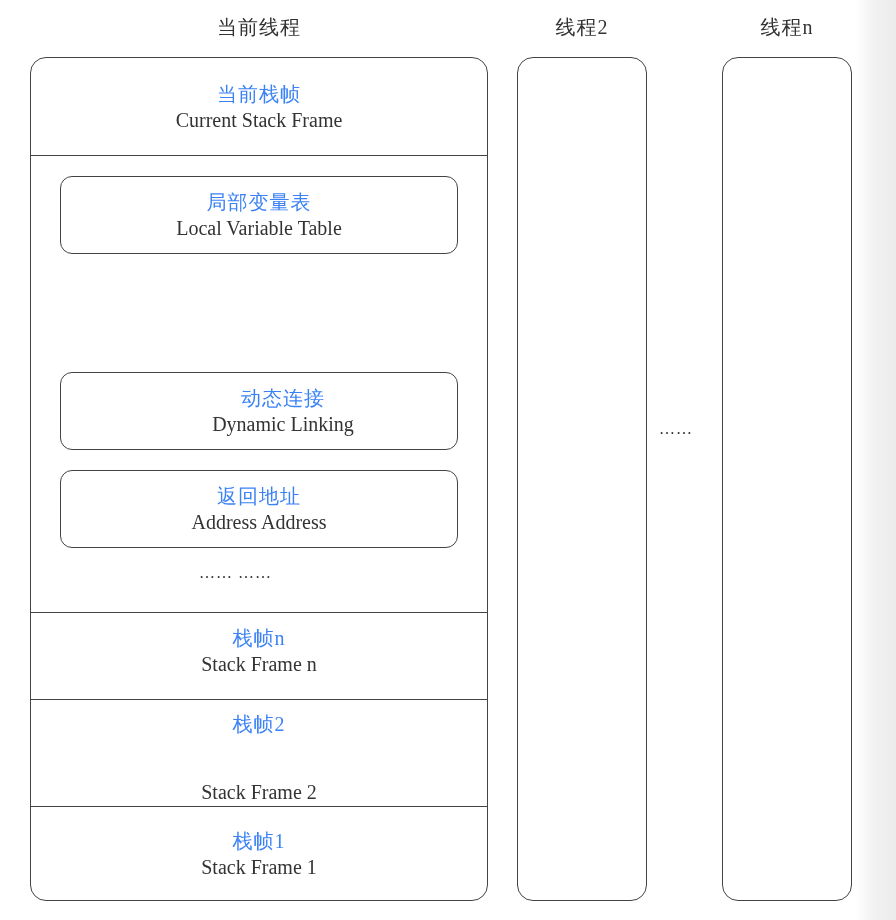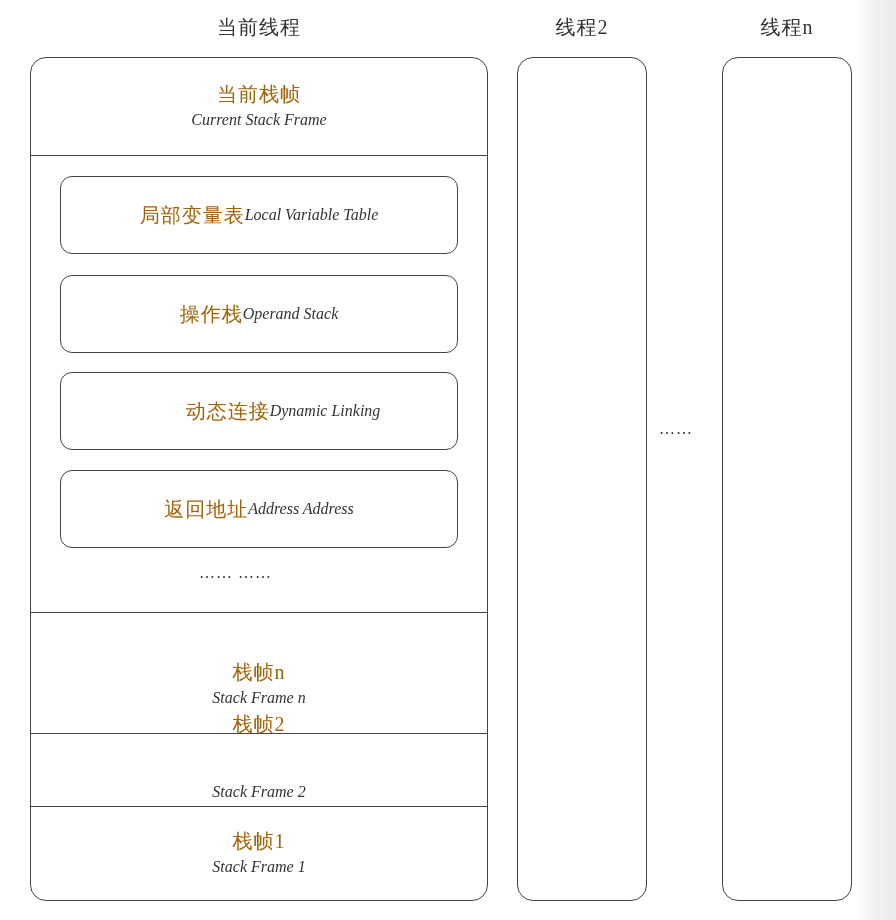--- a/index.html
+++ b/index.html
@@ -16,26 +16,26 @@
   .box {
     position: absolute; border: 1.5px solid #444; border-radius: 16px;
     background: #fff; box-sizing: border-box;
   }
   .section {
     position: absolute; left: 0; right: 0; border-bottom: 1.5px solid #444;
     display: flex; flex-direction: column; align-items: center; justify-content: center;
     box-sizing: border-box;
   }
   .section.last { border-bottom: none; }
-  .zh { font-size: 20px; line-height: 26px; color: #a16207; letter-spacing: 1px; }
-  .en { font-size: 16px; line-height: 26px; color: #333; font-style: italic; }
+  .zh { font-size: 20px; line-height: 26px; color: #3b82f6; letter-spacing: 1px; }
+  .en { font-size: 20px; line-height: 26px; color: #333; }
   .inner {
     position: absolute; left: 29px; width: 398px; height: 78px;
     border: 1.5px solid #444; border-radius: 12px; box-sizing: border-box;
-    display: flex; flex-direction: row; align-items: center; justify-content: center;
+    display: flex; flex-direction: column; align-items: center; justify-content: center;
   }
   .dots { position: absolute; font-size: 16px; color: #333; letter-spacing: 1px; }
 </style>
 </head>
 <body>
 
 <div class="col-title" style="left:30px;width:458px;text-align:center;">当前线程</div>
 <div class="col-title" style="left:517px;width:130px;">线程2</div>
 <div class="col-title" style="left:722px;width:130px;">线程n</div>
 
@@ -44,36 +44,32 @@
   <div class="section" style="top:0;height:98px;">
     <div class="zh">当前栈帧</div>
     <div class="en">Current Stack Frame</div>
   </div>
 
   <div class="section" style="top:98px;height:457px;">
     <div class="inner" style="top:20px;">
       <div class="zh">局部变量表</div>
       <div class="en">Local Variable Table</div>
     </div>
-    <div class="inner" style="top:119px;">
-      <div class="zh">操作栈</div>
-      <div class="en">Operand Stack</div>
-    </div>
     <div class="inner" style="top:216px;padding-left:48px;">
       <div class="zh">动态连接</div>
       <div class="en">Dynamic Linking</div>
     </div>
     <div class="inner" style="top:314px;">
       <div class="zh">返回地址</div>
       <div class="en">Address Address</div>
     </div>
     <div class="dots" style="top:408px;left:168px;">…… ……</div>
   </div>
 
-  <div class="section" style="top:579px;height:97px;">
+  <div class="section" style="top:545px;height:97px;">
     <div class="zh">栈帧n</div>
     <div class="en">Stack Frame n</div>
   </div>
 
   <div class="section" style="top:652px;height:97px;gap:42px;">
     <div class="zh">栈帧2</div>
     <div class="en">Stack Frame 2</div>
   </div>
 
   <div class="section last" style="top:749px;bottom:0;text-align:center;">

